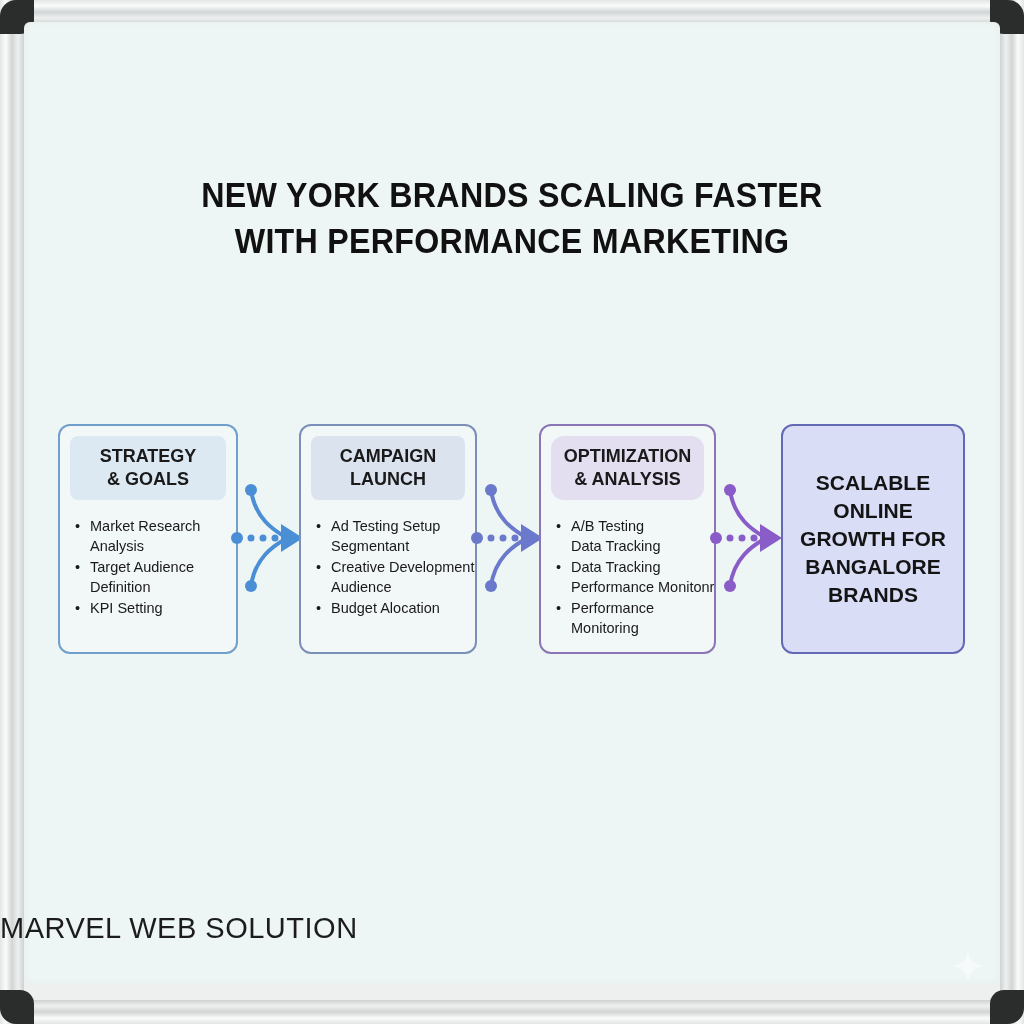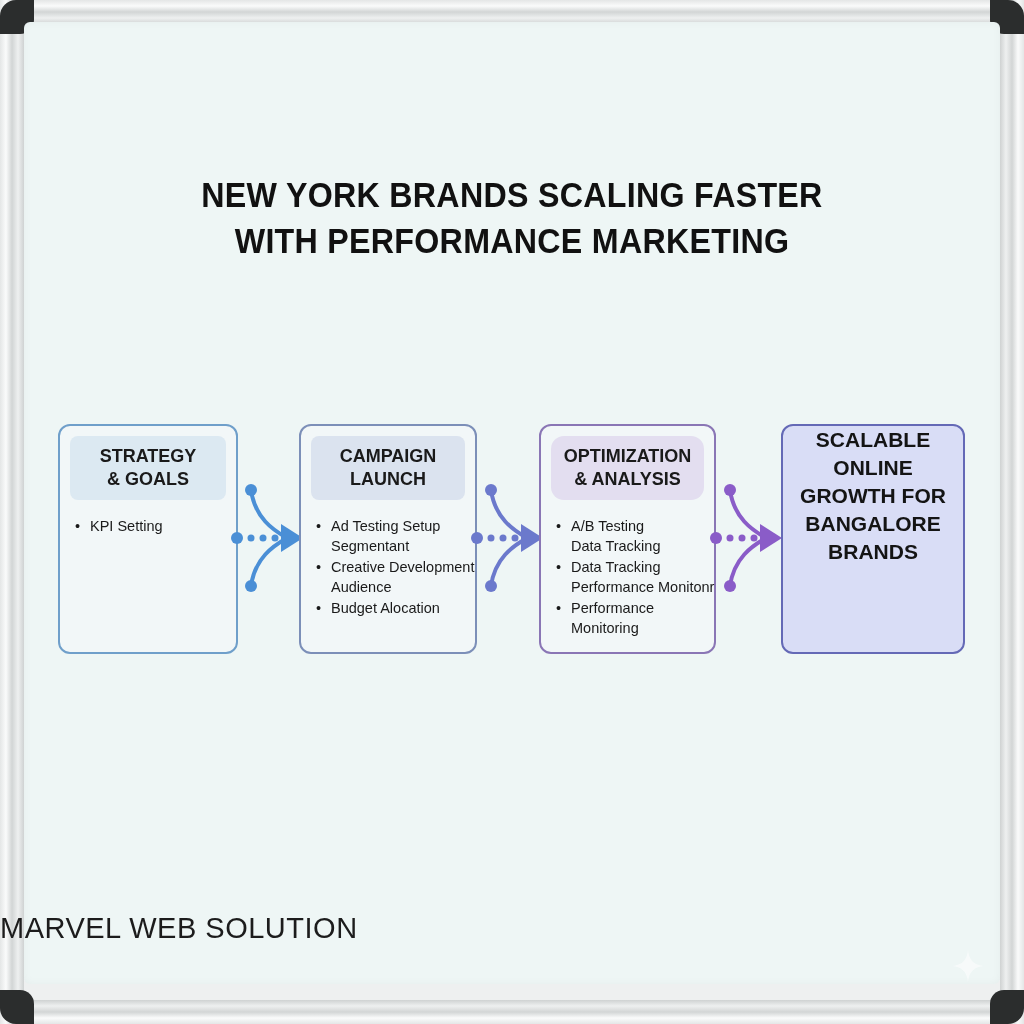--- a/index.html
+++ b/index.html
@@ -56,21 +56,21 @@
       position: absolute; left: 14px; top: 90px; margin: 0; padding: 0 0 0 16px;
       font-size: 14.5px; line-height: 20px; color: #1a1a1a; list-style: none;
     }
     .card li { position: relative; margin-bottom: 1px; }
     .card li::before {
       content: "•"; position: absolute; left: -15px; top: 0;
     }
     .final {
       position: absolute; left: 781px; top: 424px; width: 184px; height: 230px; box-sizing: border-box;
       border: 2.5px solid #6469b6; border-radius: 12px; background: #d9ddf6;
-      display: flex; justify-content: center; text-align: center;
+      display: flex; align-items: center; justify-content: center; text-align: center;
       font-weight: bold; font-size: 21px; line-height: 28px; color: #141414;
     }
     .connector { position: absolute; top: 478px; width: 80px; height: 120px; }
     .footer {
       position: absolute; left: 0; width: 1024px; top: 912px; text-align: left;
       font-size: 29px; letter-spacing: 0.5px; color: #1c1c1c;
     }
     .sparkle { position: absolute; left: 950px; top: 948px; width: 36px; height: 36px; }
   </style>
 </head>
@@ -94,20 +94,28 @@
 </div>
 
 <div class="card" style="left:58px; width:180px; border-color:#6f9fca;">
   <div class="card-head" style="background:#dce9f2;">
     <div>
       <div>STRATEGY</div>
       <div>&amp; GOALS</div>
     </div>
   </div>
   <ul>
+    <li>
+        <div>Market Research</div>
+        <div>Analysis</div>
+      </li>
+    <li>
+        <div>Target Audience</div>
+        <div>Definition</div>
+      </li>
     <li>
         <div>KPI Setting</div>
       </li>
   </ul>
 </div>
 
 <svg class="connector" style="left:225px;" viewBox="0 0 80 120">
   <g fill="#4a8fd6" stroke="#4a8fd6">
     <path d="M26 12 C30 40 48 52 62 60" fill="none" stroke-width="4"></path>
     <path d="M26 108 C30 80 48 68 62 60" fill="none" stroke-width="4"></path>

